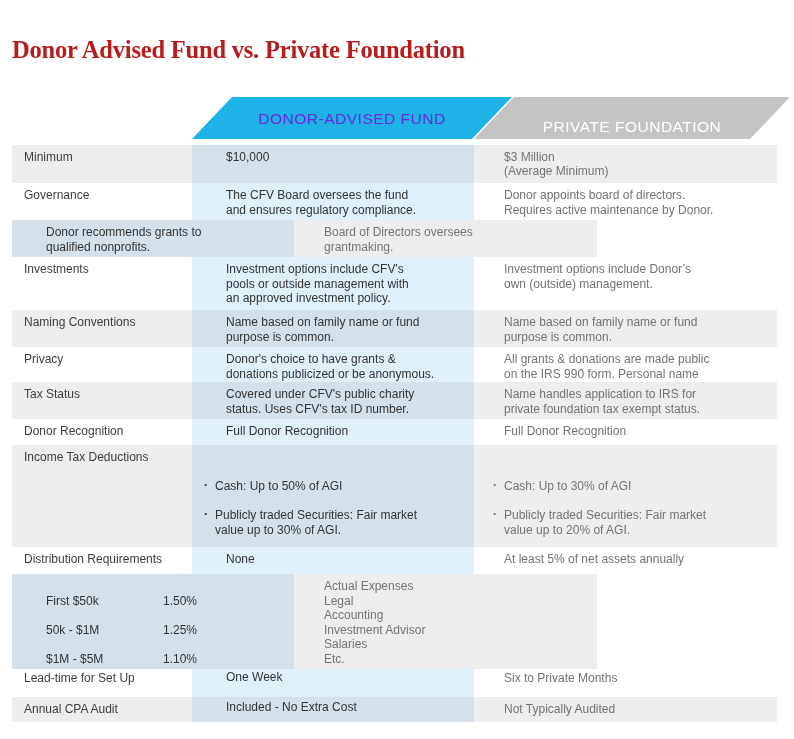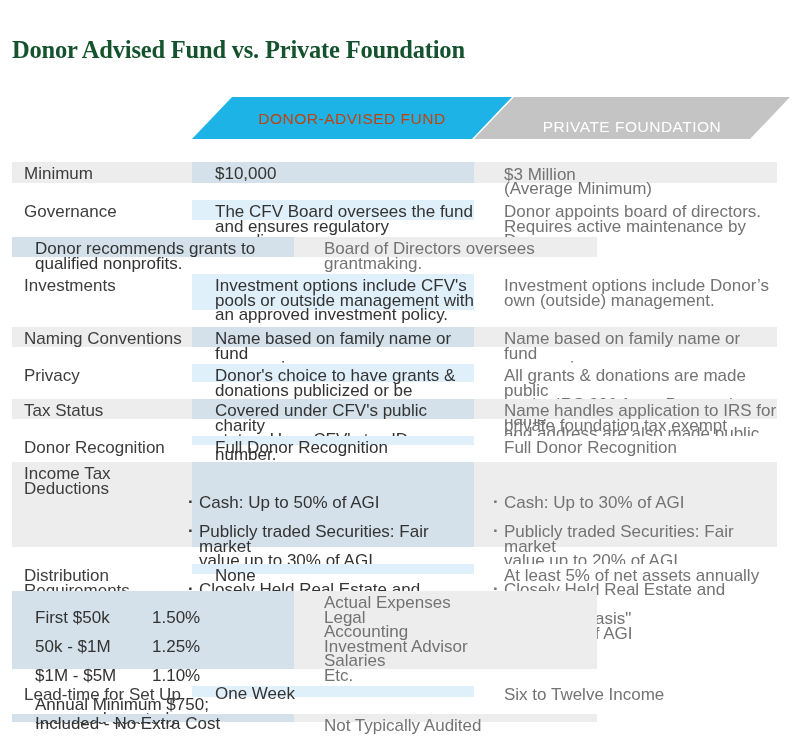--- a/index.html
+++ b/index.html
@@ -14,54 +14,53 @@
       overflow: hidden;
       font-family: "Liberation Sans", sans-serif;
     }
     .title {
       position: absolute;
       left: 12px;
       top: 36px;
       font-family: "Liberation Serif", serif;
       font-size: 24.5px;
       font-weight: bold;
-      color: #14532d;
+      color: #b91c1c;
       letter-spacing: -0.2px;
       white-space: nowrap;
     }
     .table {
       position: absolute;
       left: 12px;
       top: 145px;
       width: 765px;
     }
     .row {
       display: flex;
       position: relative;
     }
     .row.odd .cell-label, .row.odd .cell-pf { background: #ededed; }
     .row.odd .cell-daf { background: #d4e1ea; }
     .row.even .cell-label, .row.even .cell-pf { background: #ffffff; }
     .row.even .cell-daf { background: #e0f0fa; }
     .cell {
       box-sizing: border-box;
-      font-size: 17px;
+      font-size: 12px;
       line-height: 14.5px;
       padding-top: 5px;
       white-space: pre-line;
-      margin-top: 17px;
     }
     .cell-label {
       width: 180px;
       padding-left: 12px;
       color: #3d3d3d;
     }
     .cell-daf {
       width: 282px;
-      padding-left: 23px;
+      padding-left: 34px;
       color: #333333;
     }
     .cell-pf {
       width: 303px;
       padding-left: 30px;
       color: #737373;
     }
     .bullets {
       margin: 0;
       padding: 0;
@@ -85,21 +84,21 @@
   </style>
 </head>
 <body>
 
 <div class="title">Donor Advised Fund vs. Private Foundation</div>
 
 <svg style="position:absolute;left:0;top:0;" width="794" height="145">
   <polygon points="232,97 512,97 472,139 192,139" fill="#1eb3e6"></polygon>
   <polygon points="514,97 790,97 750,139 474,139" fill="#c4c4c4"></polygon>
 </svg>
-<div style="position:absolute;left:202px;top:97px;width:300px;height:42px;line-height:44px;text-align:center;color:#c2410c;font-size:15.5px;letter-spacing:0.5px;">DONOR-ADVISED FUND</div>
+<div style="position:absolute;left:202px;top:97px;width:300px;height:42px;line-height:44px;text-align:center;color:#6d28d9;font-size:15.5px;letter-spacing:0.5px;">DONOR-ADVISED FUND</div>
 <div style="position:absolute;left:484px;top:105px;width:296px;height:42px;line-height:44px;text-align:center;color:#ffffff;font-size:15.5px;letter-spacing:0.5px;">PRIVATE FOUNDATION</div>
 
 <div class="table">
 
   <div class="row odd" style="height:38px;">
     <div class="cell cell-label">Minimum</div>
     <div class="cell cell-daf">$10,000</div>
     <div class="cell cell-pf" style="padding-top:6px;line-height:13.5px;">$3 Million
 (Average Minimum)</div>
   </div>
@@ -154,21 +153,21 @@
   </div>
 
   <div class="row even" style="height:26px;">
     <div class="cell cell-label">Donor Recognition</div>
     <div class="cell cell-daf">Full Donor Recognition</div>
     <div class="cell cell-pf">Full Donor Recognition</div>
   </div>
 
   <div class="row odd" style="height:102px;">
     <div class="cell cell-label">Income Tax Deductions</div>
-    <div class="cell cell-daf" style="padding-left:7px;">
+    <div class="cell cell-daf" style="padding-left:23px;">
       <ul class="bullets">
         <li>Cash: Up to 50% of AGI</li>
         <li>Publicly traded Securities: Fair market
 value up to 30% of AGI.</li>
         <li>Closely Held Real Estate and Securities
 valued at "Fair Market Value"
 up to 30% of AGI</li>
       </ul>
     </div>
     <div class="cell cell-pf">
@@ -210,21 +209,22 @@
 Legal
 Accounting
 Investment Advisor
 Salaries
 Etc.</div>
   </div>
 
   <div class="row even" style="height:28px;">
     <div class="cell cell-label" style="padding-top:2px;">Lead-time for Set Up</div>
     <div class="cell cell-daf" style="padding-top:1px;">One Week</div>
-    <div class="cell cell-pf" style="padding-top:2px;">Six to Twelve Income</div>
+    <div class="cell cell-pf" style="padding-top:2px;">Six to Private Months</div>
   </div>
 
   <div class="row odd" style="height:25px;">
+    <div class="cell cell-label">Annual CPA  Audit</div>
     <div class="cell cell-daf" style="padding-top:3px;">Included - No Extra Cost</div>
     <div class="cell cell-pf">Not Typically Audited</div>
   </div>
 
 </div>
 
 </body></html>

